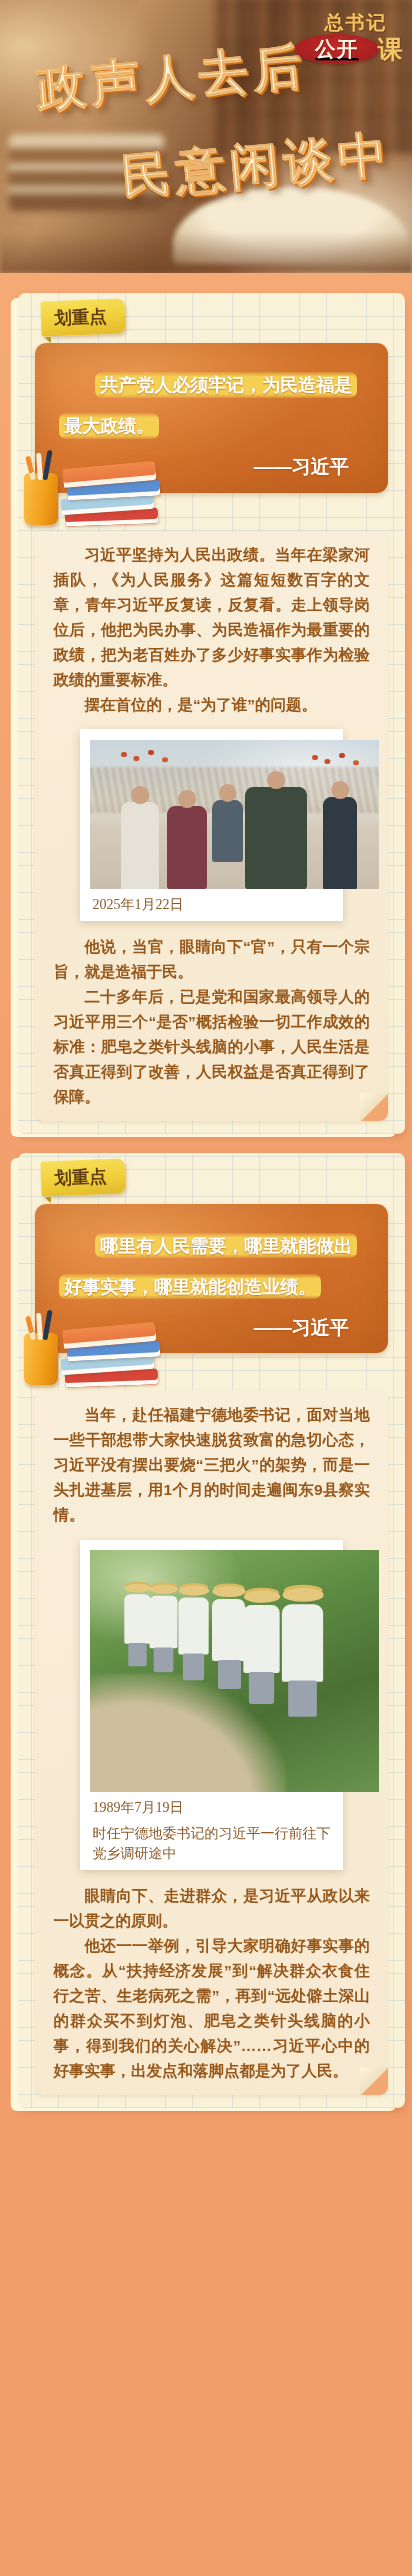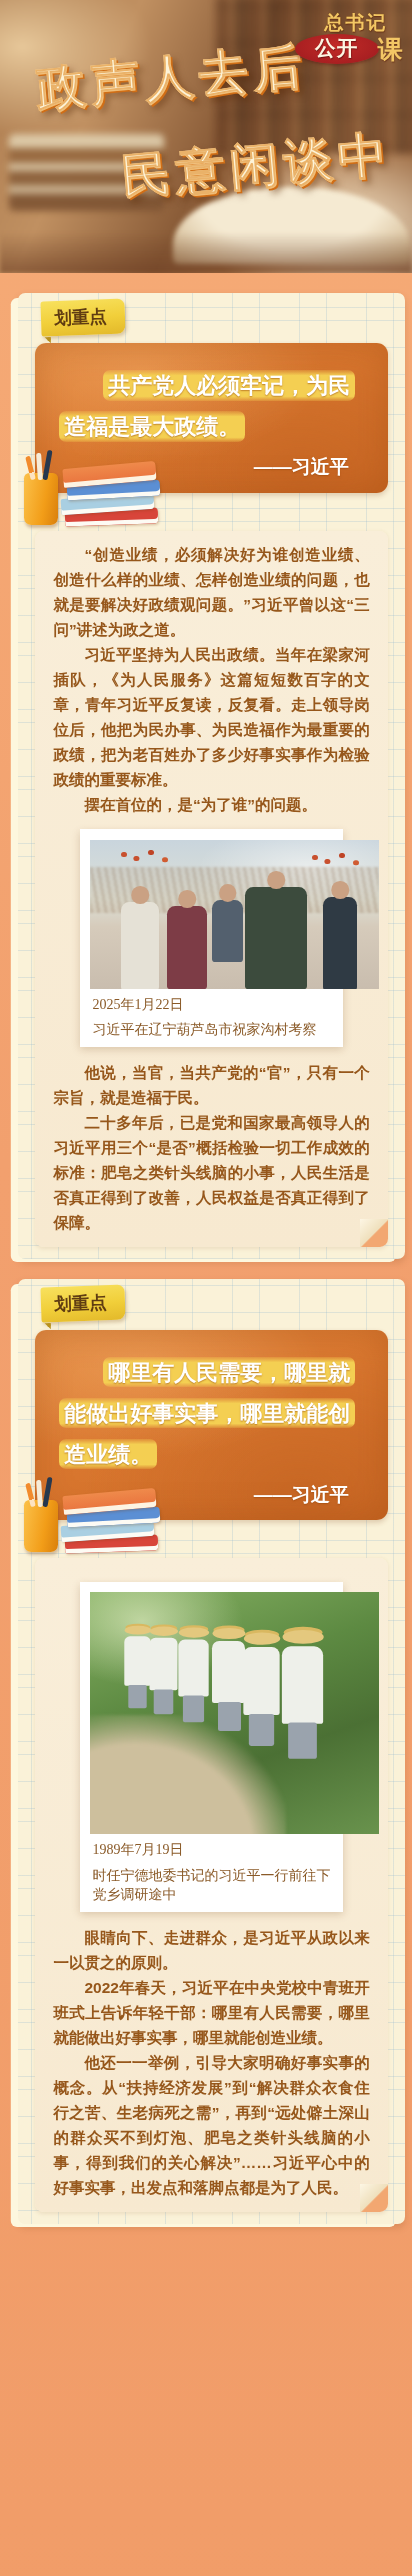--- a/index.html
+++ b/index.html
@@ -32,21 +32,21 @@
     font-weight:bold;color:#fdf3d7;letter-spacing:5.2px;white-space:nowrap;
     -webkit-text-stroke:0.5px #eab269;
     text-shadow:1px 1px 0 #f2bd74,2.6px 2.6px 0 #d06e16,5.2px 5.7px 7.2px rgba(90,40,5,.55);}
   .t1{left:36px;top:45px;font-size:49px;transform:rotate(-5deg);}
   .t2{left:121px;top:133px;font-size:49px;transform:rotate(-5deg);}
 
   .brand{position:absolute;top:10.3px;right:9.3px;width:108px;height:57px;}
   .brand-top{position:absolute;top:0;right:15px;font-size:19px;font-weight:bold;letter-spacing:2.1px;
     color:#f3c765;text-shadow:0.5px 1px 1px rgba(90,30,10,.6),0 0 1px #8d5a12;}
   .brand-pill{position:absolute;top:24px;left:0;width:84px;height:30px;background:radial-gradient(ellipse at 50% 40%,#c22b27,#9d1a1f);
-    border-radius:50%;box-shadow:0 1.5px 3.1px rgba(80,10,10,.4);display:flex;justify-content:center;}
+    border-radius:50%;box-shadow:0 1.5px 3.1px rgba(80,10,10,.4);display:flex;align-items:center;justify-content:center;text-decoration:underline;}
   .brand-mid{font-size:20.6px;font-weight:bold;color:#fdf6e3;letter-spacing:1px;text-shadow:0.5px 1px 1px rgba(70,10,10,.6);}
   .brand-ke{position:absolute;top:23px;right:0;font-size:25px;font-weight:bold;color:#f3c765;
     text-shadow:0.5px 1px 1px rgba(90,30,10,.6);}
 
   
   .gap{height:19.6px;}
   .section{position:relative;margin:0 7.2px 0 10.3px;}
   .grid-card{position:relative;margin-left:8.2px;border-radius:7.2px;
     background-color:#faf2d8;
     background-image:
@@ -63,21 +63,21 @@
   .tab::after{content:"";position:absolute;left:3.1px;bottom:-6.2px;
     border:3.6px solid transparent;border-top-color:#b8911d;border-right-color:#b8911d;}
 
   .quote-wrap{position:relative;margin:0 1px 38px 1px;}
   .quote{position:relative;border-radius:11.3px;padding:21.6px 24px 12.4px 24px;
     background:
       radial-gradient(258px 134px at 30% 18%, rgba(255,190,120,.35), rgba(255,190,120,0) 70%),
       radial-gradient(309px 206px at 75% 85%, rgba(170,80,20,.28), rgba(170,80,20,0) 70%),
       linear-gradient(160deg,#e08740 0%,#d9772f 45%,#d06c27 100%);
     box-shadow:inset 0 0 36px rgba(130,55,5,.25), 0 2.1px 5.2px rgba(120,60,20,.2);}
-  .quote-text{margin:0;font-size:22px;line-height:41px;font-weight:bold;color:#ffffff;
+  .quote-text{margin:0;font-size:18px;line-height:41px;font-weight:bold;color:#ffffff;
     text-indent:2em;text-shadow:0 1px 1.5px rgba(150,70,10,.55);}
   .quote-text .hl{background:linear-gradient(180deg, rgba(249,219,86,.2) 0%, #f4cf52 18% 85%, rgba(249,219,86,.2) 100%);
     padding:2.6px 5.2px;border-radius:7.2px;-webkit-box-decoration-break:clone;box-decoration-break:clone;}
   .quote-attr{margin:7.2px 15.5px 0 0;text-align:right;font-size:19px;font-weight:bold;color:#fff;
     text-shadow:0 1px 1.5px rgba(150,70,10,.55);}
 
   
   .deco{position:absolute;left:-11.3px;bottom:-32px;display:flex;align-items:flex-end;z-index:5;}
   .cup{position:relative;width:34px;height:52px;border-radius:5.2px 5.2px 7.2px 7.2px;
     background:linear-gradient(100deg,#fbc14a 0%,#f29d18 60%,#d97f0c 100%);
@@ -183,21 +183,20 @@
           </div>
           <div class="stack">
             <div class="bk bk4"></div>
             <div class="bk bk3"></div>
             <div class="bk bk2"></div>
             <div class="bk bk1"></div>
           </div>
         </div>
       </div>
       <div class="panel">
-        <p class="para">“创造业绩，必须解决好为谁创造业绩、创造什么样的业绩、怎样创造业绩的问题，也就是要解决好政绩观问题。”习近平曾以这“三问”讲述为政之道。</p>
         <p class="para">习近平坚持为人民出政绩。当年在梁家河插队，《为人民服务》这篇短短数百字的文章，青年习近平反复读，反复看。走上领导岗位后，他把为民办事、为民造福作为最重要的政绩，把为老百姓办了多少好事实事作为检验政绩的重要标准。</p>
         <p class="para">摆在首位的，是“为了谁”的问题。</p>
         <div class="photo-card">
           <div class="photo scene-winter">
             <div class="hedge"></div>
             <span class="berry" style="left:222px;top:15.5px;"></span>
             <span class="berry" style="left:31px;top:12.4px;"></span>
             <div class="fig f-a">
                 <span class="head"></span>
               </div>
@@ -208,23 +207,22 @@
                 <span class="head"></span>
               </div>
             <div class="fig f-main">
                 <span class="head"></span>
               </div>
             <div class="fig f-d">
                 <span class="head"></span>
               </div>
           </div>
           <div class="cap">2025年1月22日</div>
-          <div class="cap">习近平在辽宁葫芦岛市祝家沟村考察</div>
-        </div>
-        <p class="para">他说，当官，当共产党的“官”，只有一个宗旨，就是造福于民。</p>
+        </div>
+        <p class="para">他说，当官，眼睛向下“官”，只有一个宗旨，就是造福于民。</p>
         <p class="para">二十多年后，已是党和国家最高领导人的习近平用三个“是否”概括检验一切工作成效的标准：肥皂之类针头线脑的小事，人民生活是否真正得到了改善，人民权益是否真正得到了保障。</p>
       </div>
     </div>
   </div>
 
   <div class="gap"></div>
 
   <div class="section">
     <div class="grid-card">
       <div class="tab">划重点</div>
@@ -241,35 +239,35 @@
           </div>
           <div class="stack">
             <div class="bk bk4"></div>
             <div class="bk bk3"></div>
             <div class="bk bk2"></div>
             <div class="bk bk1"></div>
           </div>
         </div>
       </div>
       <div class="panel">
+        <p class="para">当年，赴任福建宁德地委书记，面对当地一些干部想带大家快速脱贫致富的急切心态，习近平没有摆出要烧“三把火”的架势，而是一头扎进基层，用1个月的时间走遍闽东9县察实情。</p>
         <div class="photo-card">
           <div class="photo scene-trail">
             <div class="path"></div>
             <div class="hatman m6"></div>
             <div class="hatman m5"></div>
             <div class="hatman m4"></div>
             <div class="hatman m3"></div>
             <div class="hatman m2"></div>
             <div class="hatman m1"></div>
           </div>
           <div class="cap">1989年7月19日</div>
           <div class="cap">时任宁德地委书记的习近平一行前往下党乡调研途中</div>
         </div>
         <p class="para">眼睛向下、走进群众，是习近平从政以来一以贯之的原则。</p>
-        <p class="para">2022年春天，习近平在中央党校中青班开班式上告诉年轻干部：哪里有人民需要，哪里就能做出好事实事，哪里就能创造业绩。</p>
         <p class="para">他还一一举例，引导大家明确好事实事的概念。从“扶持经济发展”到“解决群众衣食住行之苦、生老病死之需”，再到“远处僻土深山的群众买不到灯泡、肥皂之类针头线脑的小事，得到我们的关心解决”……习近平心中的好事实事，出发点和落脚点都是为了人民。</p>
       </div>
     </div>
   </div>
 
   <div class="gap"></div>
 
 </div>
 
 

